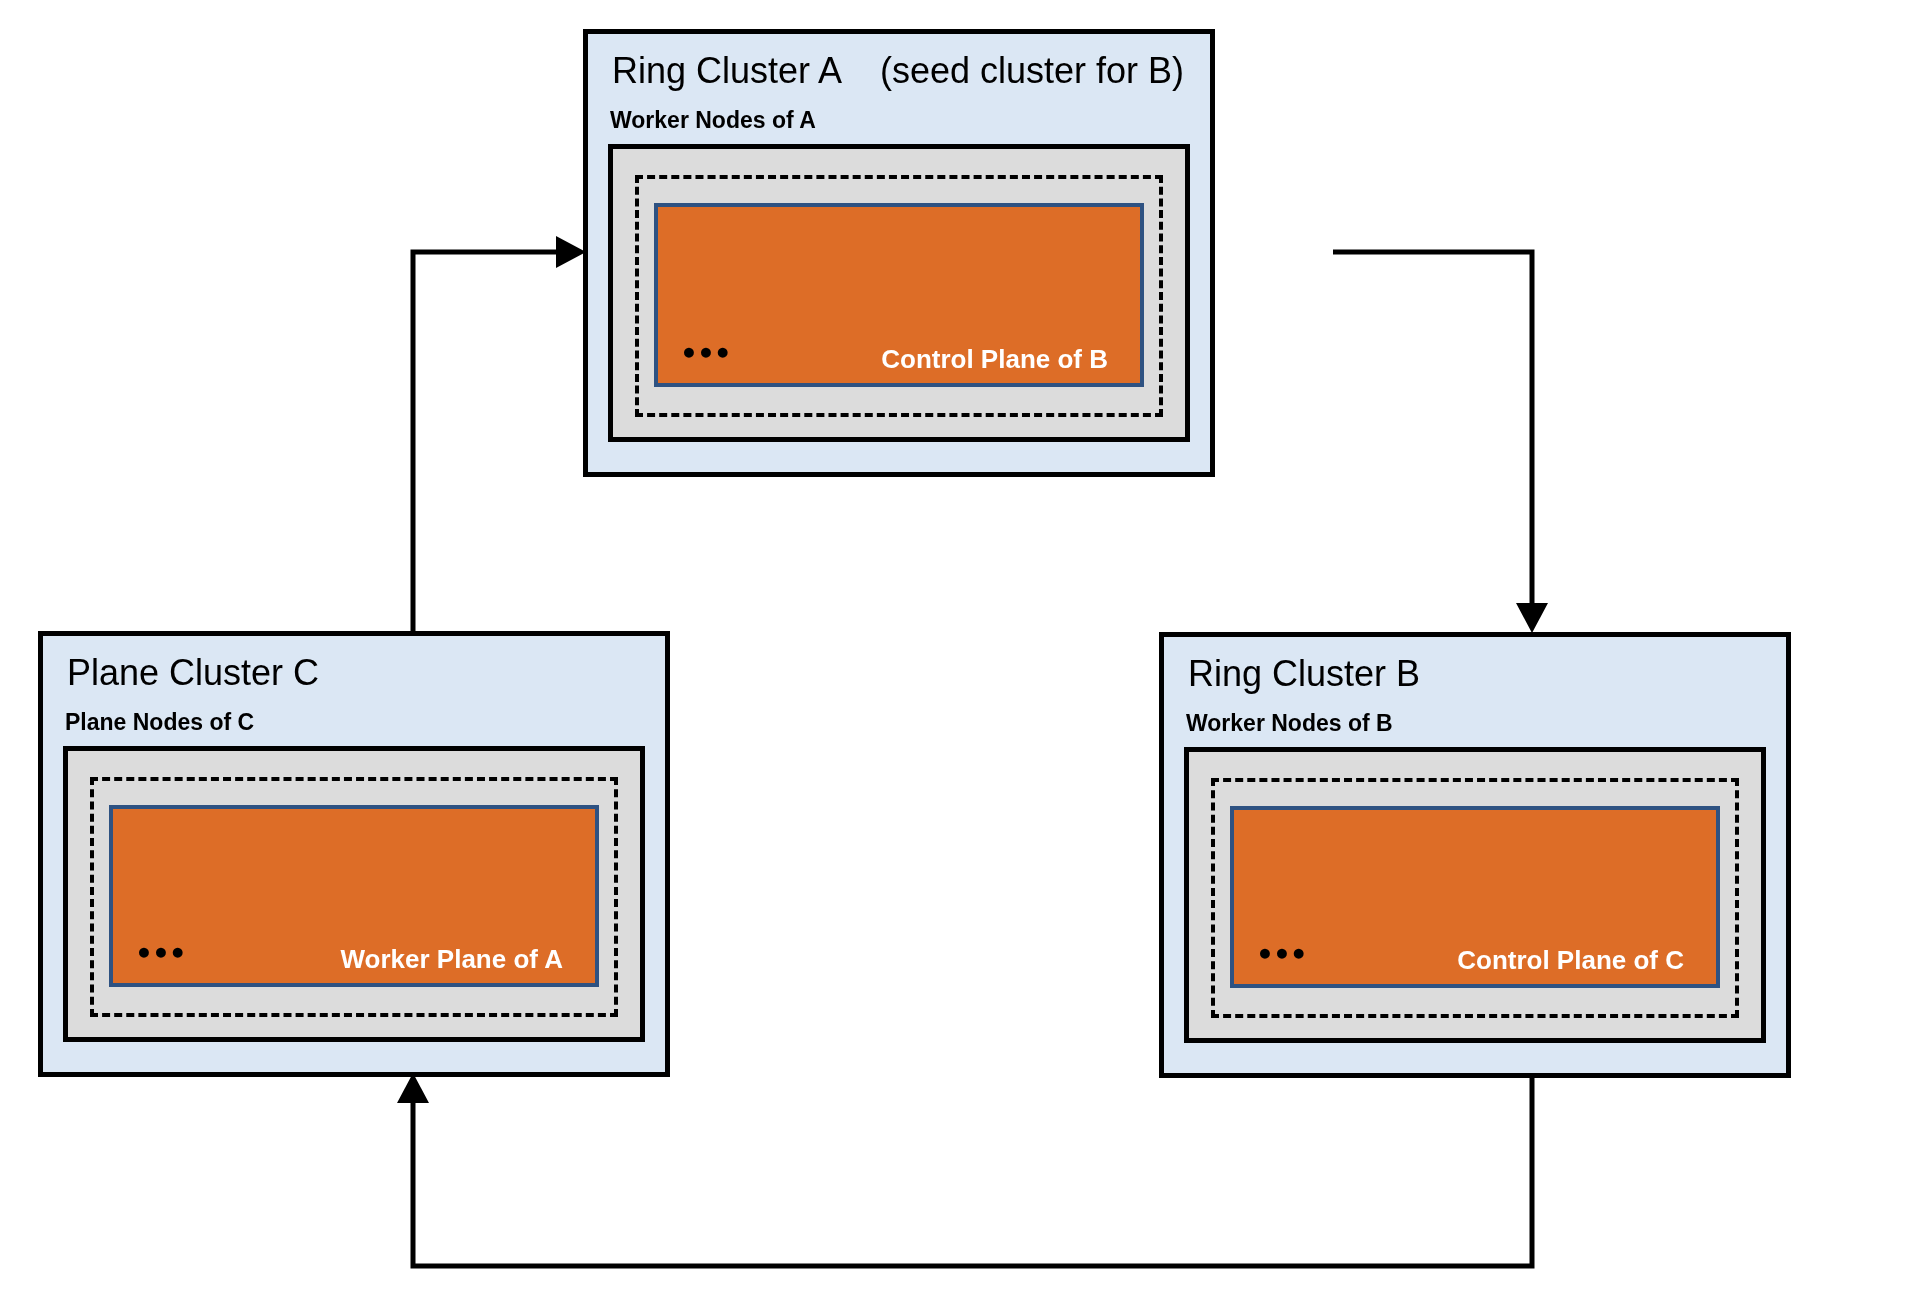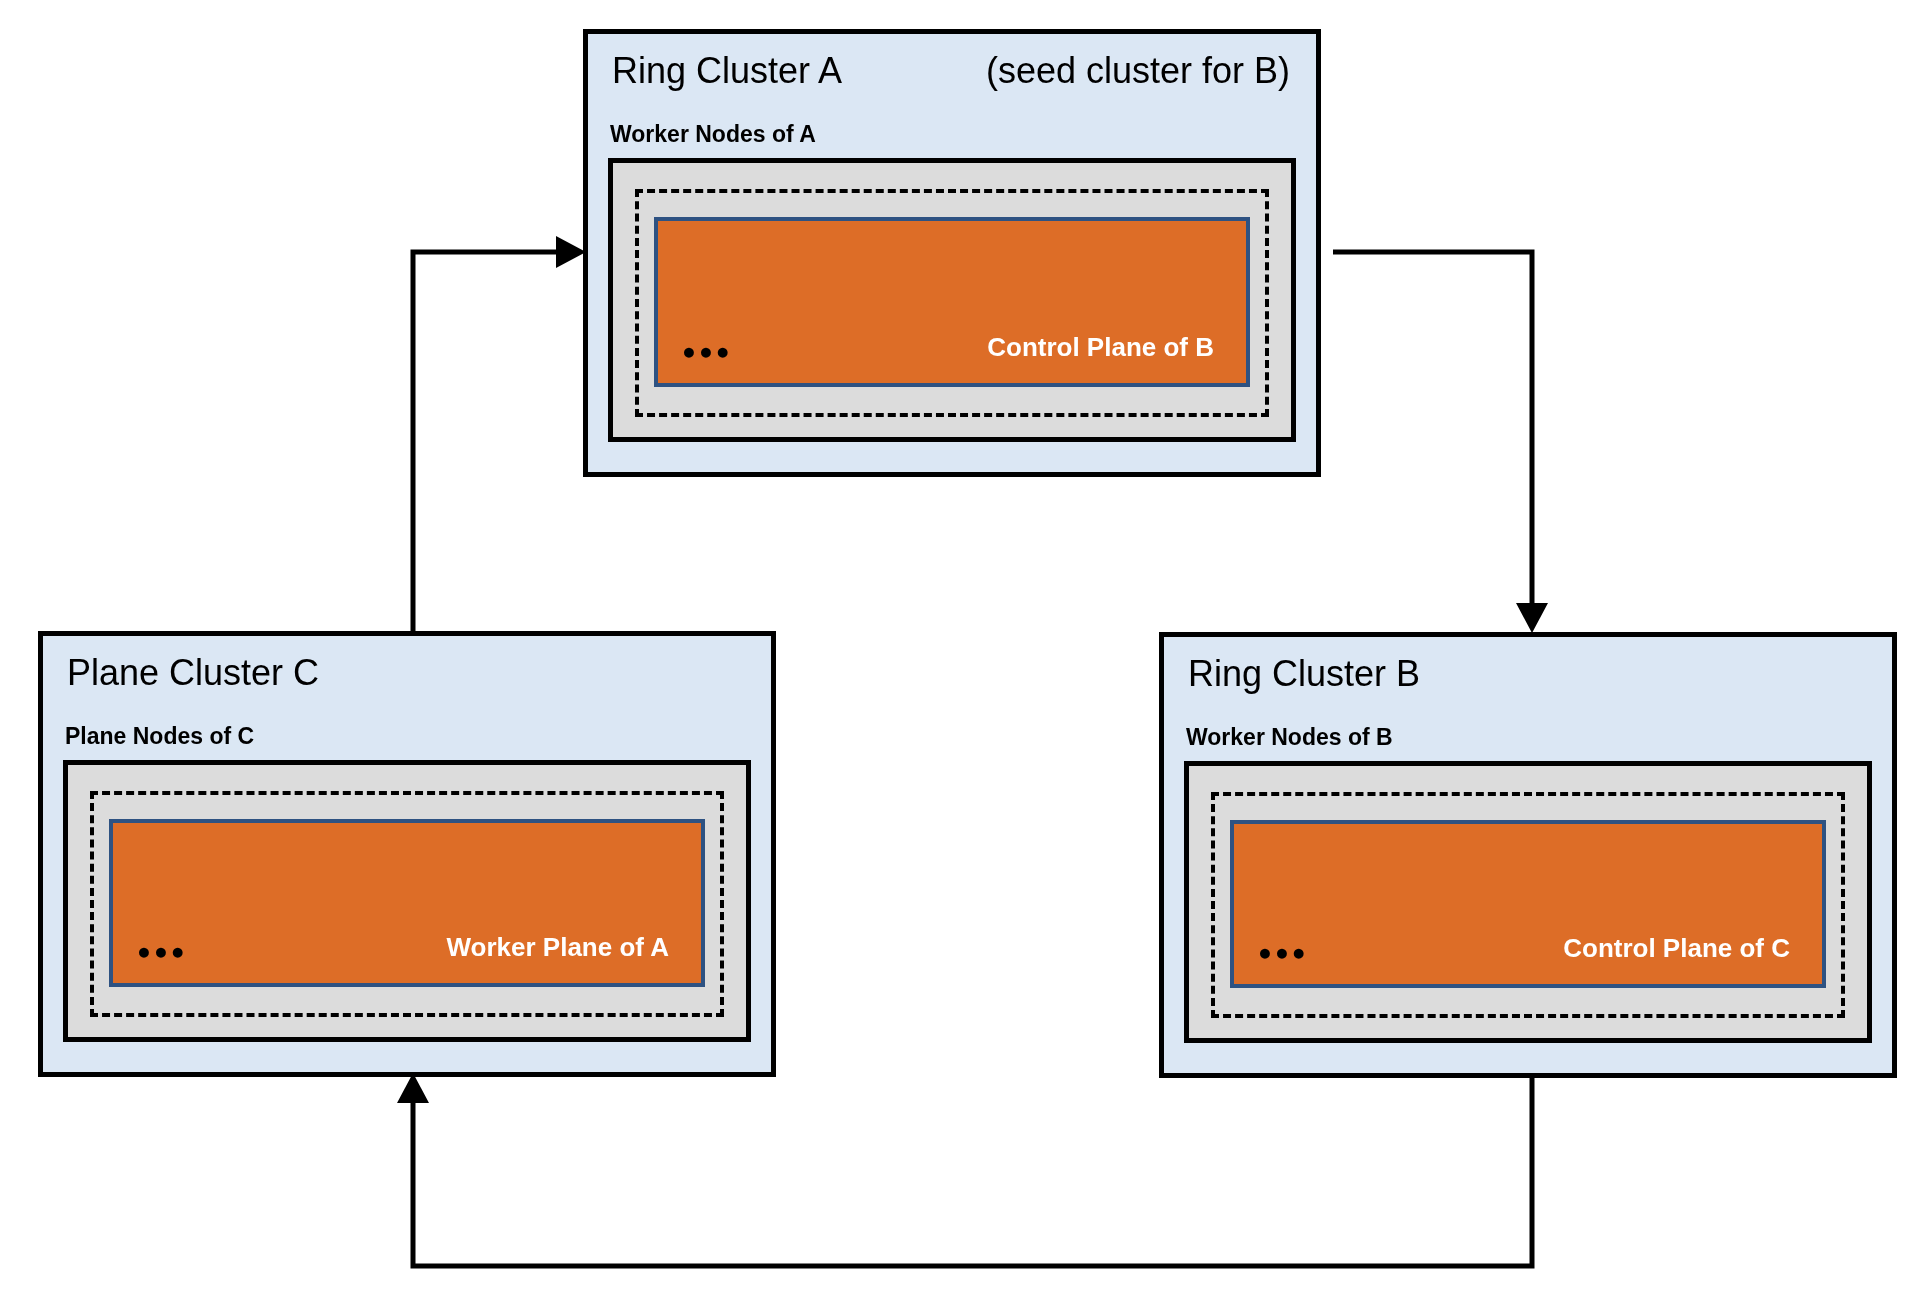--- a/index.html
+++ b/index.html
@@ -6,42 +6,42 @@
   .canvas{
     position:relative;
     width:1924px;height:1306px;
     background:#ffffff;
     font-family:"Liberation Sans", sans-serif;
     overflow:hidden;
   }
   .arrow-layer{position:absolute;left:0;top:0;z-index:0;}
   .cluster{
     position:absolute;
-    width:738px;height:446px;
+    width:632px;height:446px;
     background:#dbe7f4;
     border:5px solid #000000;
     box-sizing:border-box;
     z-index:1;
     display:flex;
     flex-direction:column;
   }
   .cluster-a{left:583px;top:29px;height:448px;}
   .cluster-b{left:1159px;top:632px;}
   .cluster-c{left:38px;top:631px;}
   .cluster-header{
     display:flex;
     justify-content:space-between;
     align-items:flex-start;
     padding:14px 26px 0 24px;
     font-size:36px;
     color:#000000;
     line-height:1.25;
   }
   .worker-label{
-    margin:28px 0 10px 22px;
+    margin:14px 0 10px 22px;
     font-size:23px;
     font-weight:bold;
     color:#000000;
   }
   .worker-box{
     flex:1;
     margin:0 20px 30px 20px;
     background:#dcdcdc;
     border:5px solid #000000;
     box-sizing:border-box;
@@ -66,21 +66,21 @@
     position:absolute;
     left:24px;bottom:20px;
     font-size:23px;
     letter-spacing:3px;
     color:#000000;
     font-weight:bold;
     line-height:1;
   }
   .cp-label{
     position:absolute;
-    right:32px;bottom:20px;
+    right:32px;bottom:8px;
     font-size:26px;
     font-weight:bold;
     color:#ffffff;
     line-height:1.2;
   }
 </style>
 </head>
 <body>
 
 <div class="canvas">

